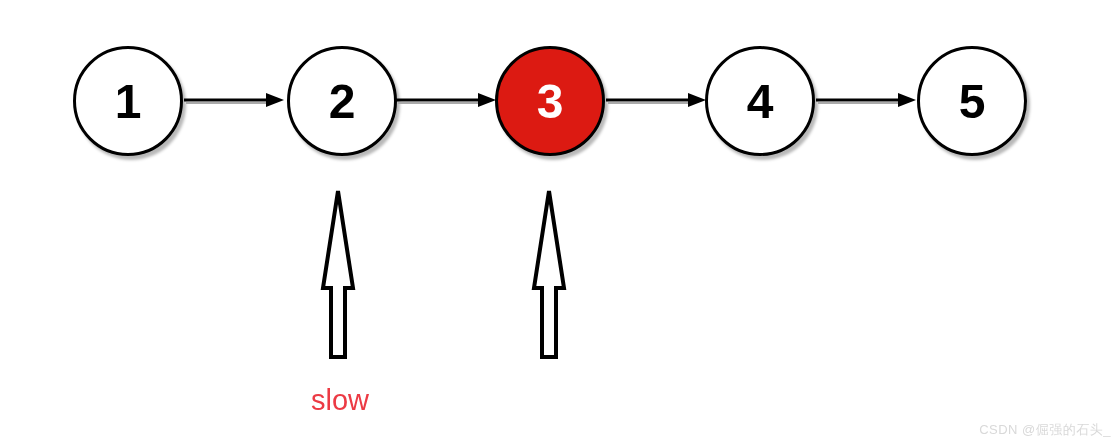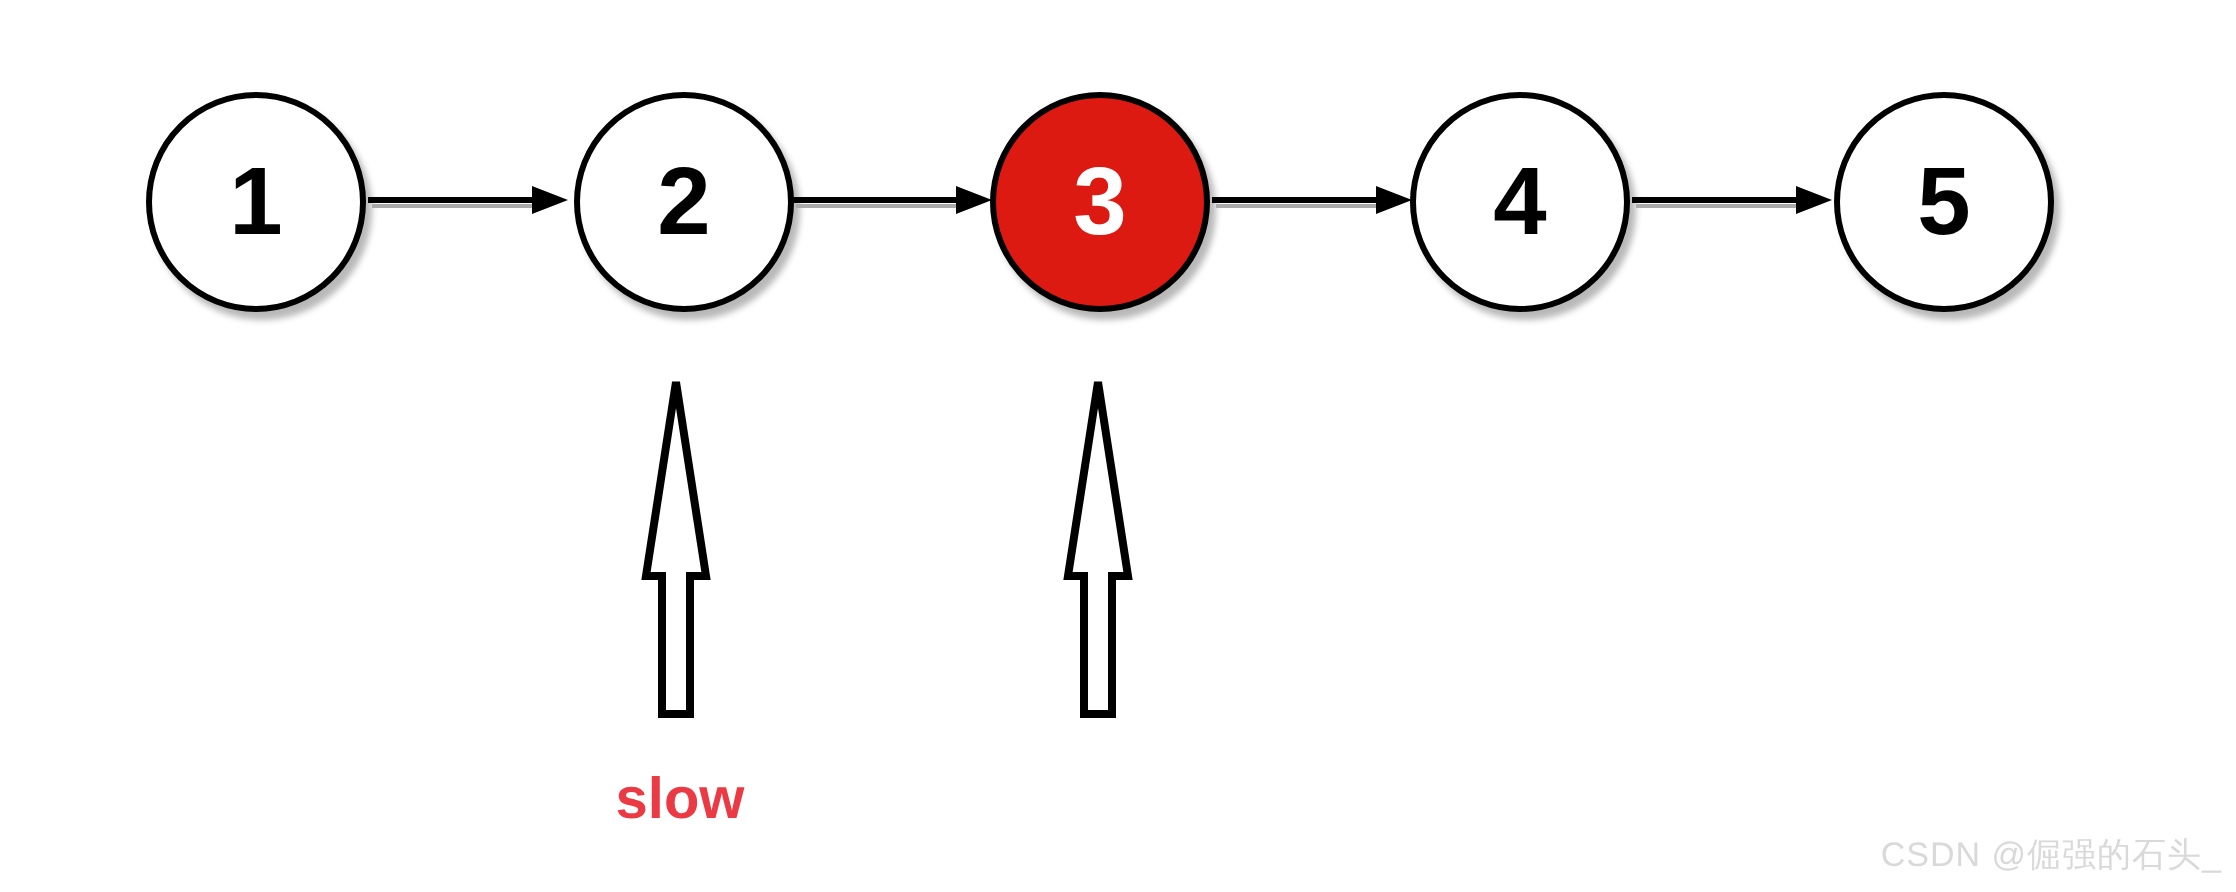--- a/index.html
+++ b/index.html
@@ -33,26 +33,26 @@
   }
   .node--highlight{
     background:var(--highlight-fill);
     color:var(--highlight-text);
   }
   .edge{position:absolute;top:90px;width:100px;height:24px;}
   .pointer-arrow{position:absolute;top:188px;width:36px;height:172px;}
   .pointer-label{
     position:absolute;top:384px;
     width:110px;text-align:center;
-    font-size:29px;font-weight:bold;
+    font-size:29px;font-weight:normal;
     color:var(--pointer-label);
   }
   .watermark{
     position:absolute;right:7px;bottom:7px;
-    font-size:17px;letter-spacing:0.5px;
+    font-size:13px;letter-spacing:0.5px;
     color:var(--watermark-text);
   }
 </style>
 </head>
 <body>
 
 <div class="canvas">
 
   <div class="node" style="left:73px">
     <span>1</span>

